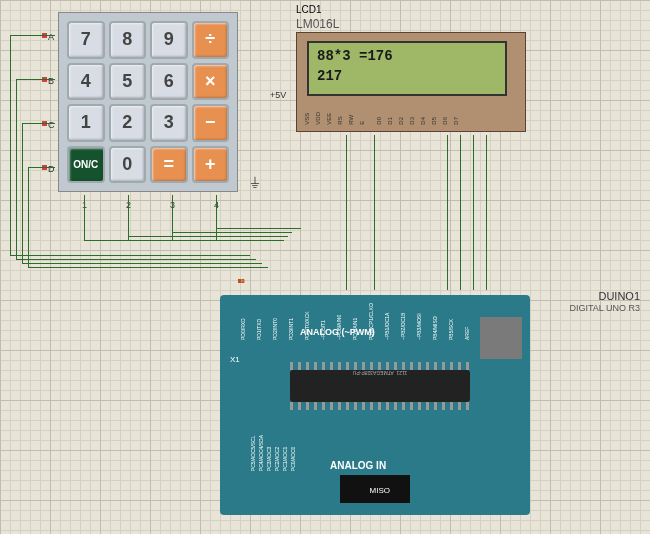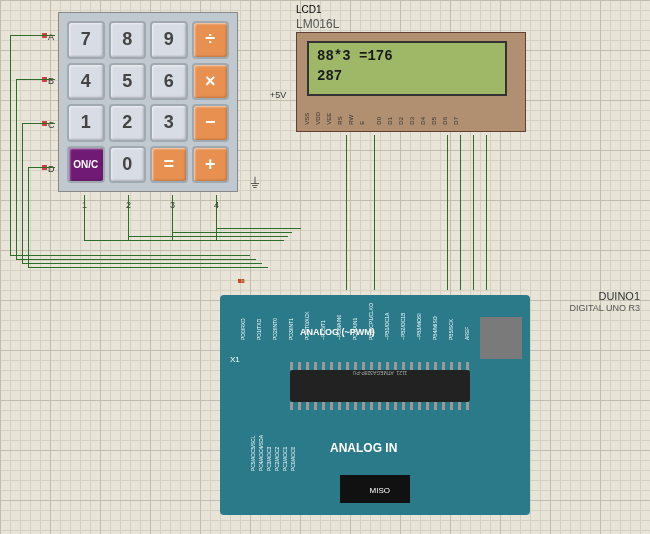--- a/index.html
+++ b/index.html
@@ -2,32 +2,32 @@
 <html><head>
 <meta charset="utf-8">
 <style>
 *{margin:0;padding:0;box-sizing:border-box}
 body{background:#e8e4d8;font-family:Arial,sans-serif;width:650px;height:534px;position:relative;overflow:hidden}
 .grid-bg{position:absolute;inset:0;background-image:linear-gradient(#d4d0c4 1px,transparent 1px),linear-gradient(90deg,#d4d0c4 1px,transparent 1px);background-size:10px 10px}
 .grid-bg::after{content:'';position:absolute;inset:0;background-image:linear-gradient(#c0bcae 1px,transparent 1px),linear-gradient(90deg,#c0bcae 1px,transparent 1px);background-size:50px 50px}
 .keypad{position:absolute;left:58px;top:12px;width:180px;height:180px;background:#c0c8d0;border:1px solid #888;display:grid;grid-template-columns:repeat(4,1fr);gap:4px;padding:8px}
 .key{background:#d8dce4;border:2px solid #a0a8b0;border-radius:4px;display:flex;align-items:center;justify-content:center;font-size:18px;font-weight:bold;color:#444;box-shadow:inset 1px 1px 2px rgba(255,255,255,.6),inset -1px -1px 2px rgba(0,0,0,.2)}
 .key.orange{background:#e89050;color:#fff}
-.key.green{background:#701a75;color:#fff}
+.key.green{background:#14532d;color:#fff}
 .row-label{position:absolute;font-size:9px;color:#333}
 .col-label{position:absolute;font-size:9px;color:#333}
 .lcd-label{position:absolute;left:296px;top:4px;font-size:10px}
 .lcd-sub{position:absolute;left:296px;top:17px;font-size:12px;color:#555}
 .lcd{position:absolute;left:296px;top:32px;width:230px;height:100px;background:#b09070;border:1px solid #604030}
 .lcd-screen{margin:8px 10px;width:200px;height:55px;background:#9eb868;border:2px solid #333;padding:4px 8px;font-family:'Courier New',monospace;font-size:14px;font-weight:bold;color:#1a1a1a;line-height:1.4}
 .pin-grp{font-size:6px;color:#333;writing-mode:vertical-rl;transform:rotate(180deg)}
 .plus5v{position:absolute;left:270px;top:90px;font-size:9px;color:#333}
 .arduino{position:absolute;left:220px;top:295px;width:310px;height:220px;background:#2a7a8a;border-radius:4px}
 .ard-digital{position:absolute;top:32px;left:80px;color:#fff;font-size:9px;font-weight:bold}
-.ard-analog{position:absolute;bottom:60px;left:110px;color:#fff;font-size:12px;font-weight:bold}
+.ard-analog{position:absolute;bottom:44px;left:110px;color:#fff;font-size:10px;font-weight:bold}
 .ard-chip{position:absolute;top:75px;left:70px;width:180px;height:32px;background:#222;border-radius:3px}
 .ard-chip::before,.ard-chip::after{content:'';position:absolute;left:0;right:0;height:8px;background-image:repeating-linear-gradient(90deg,#999 0 3px,transparent 3px 8px)}
 .ard-chip::before{top:-8px}.ard-chip::after{bottom:-8px}
 .chip-text{color:#aaa;font-size:5px;text-align:center;padding-top:12px;transform:rotate(180deg)}
 .ard-crystal{position:absolute;top:22px;right:8px;width:42px;height:42px;background:#7a7a7a}
 .ard-black{position:absolute;bottom:12px;left:120px;width:70px;height:28px;background:#111}
 .ard-pins-top{position:absolute;top:8px;left:20px;right:60px;display:flex;justify-content:space-between}
 .ard-pin-lbl{font-size:5px;color:#fff;writing-mode:vertical-rl;transform:rotate(180deg)}
 .ard-pins-btm{position:absolute;bottom:44px;left:30px;display:flex;gap:2px}
 .duino-label{position:absolute;right:10px;top:290px;font-size:11px;color:#333}
@@ -77,21 +77,21 @@
   <div class="key">0</div>
   <div class="key orange">=</div>
   <div class="key orange">+</div>
 </div>
 
 <div class="lcd-label">LCD1</div>
 <div class="lcd-sub">LM016L</div>
 <div class="lcd">
   <div class="lcd-screen">
     <div>88*3 =176</div>
-    <div>287</div>
+    <div>217</div>
   </div>
 </div>
 <div class="plus5v">+5V</div>
 <div class="gnd-sym">⏚</div>
 
 <div style="position:absolute;left:304px;top:112px;display:flex;gap:5px">
   <span class="pin-grp">VSS</span>
   <span class="pin-grp">VDD</span>
   <span class="pin-grp">VEE</span>
   <span class="pin-grp">RS</span>

